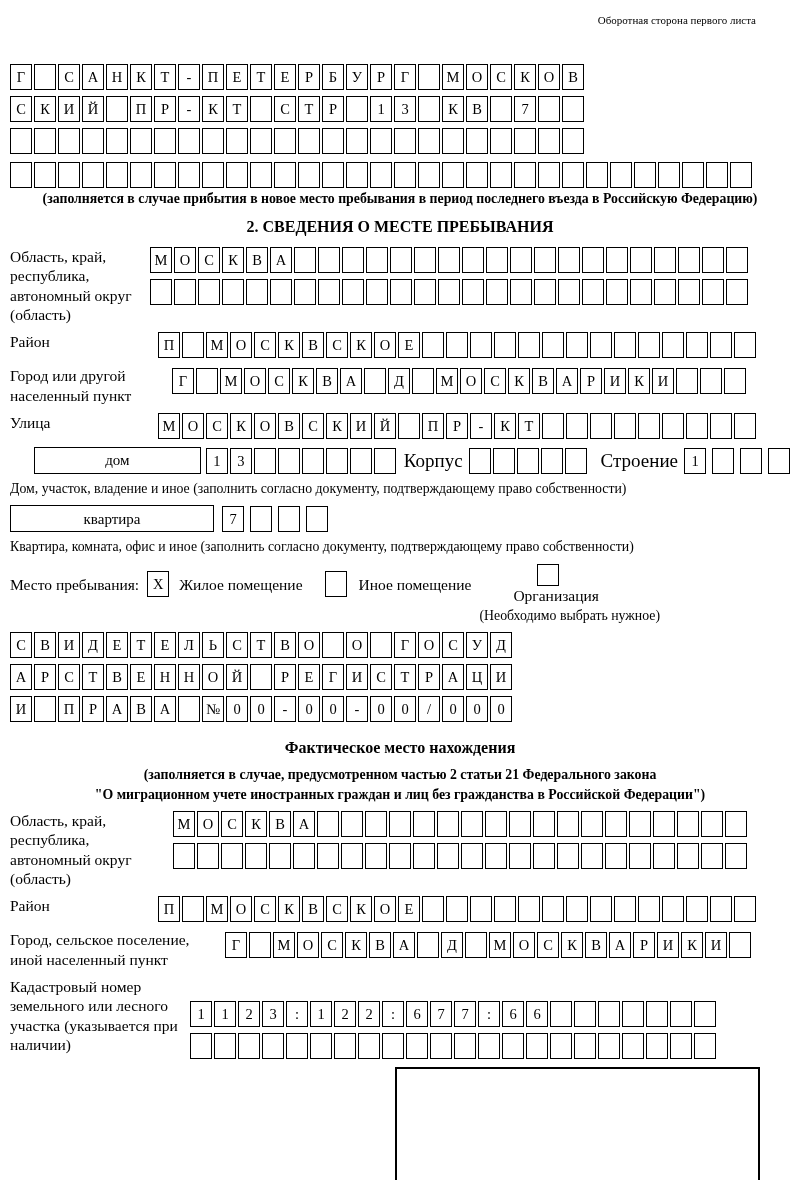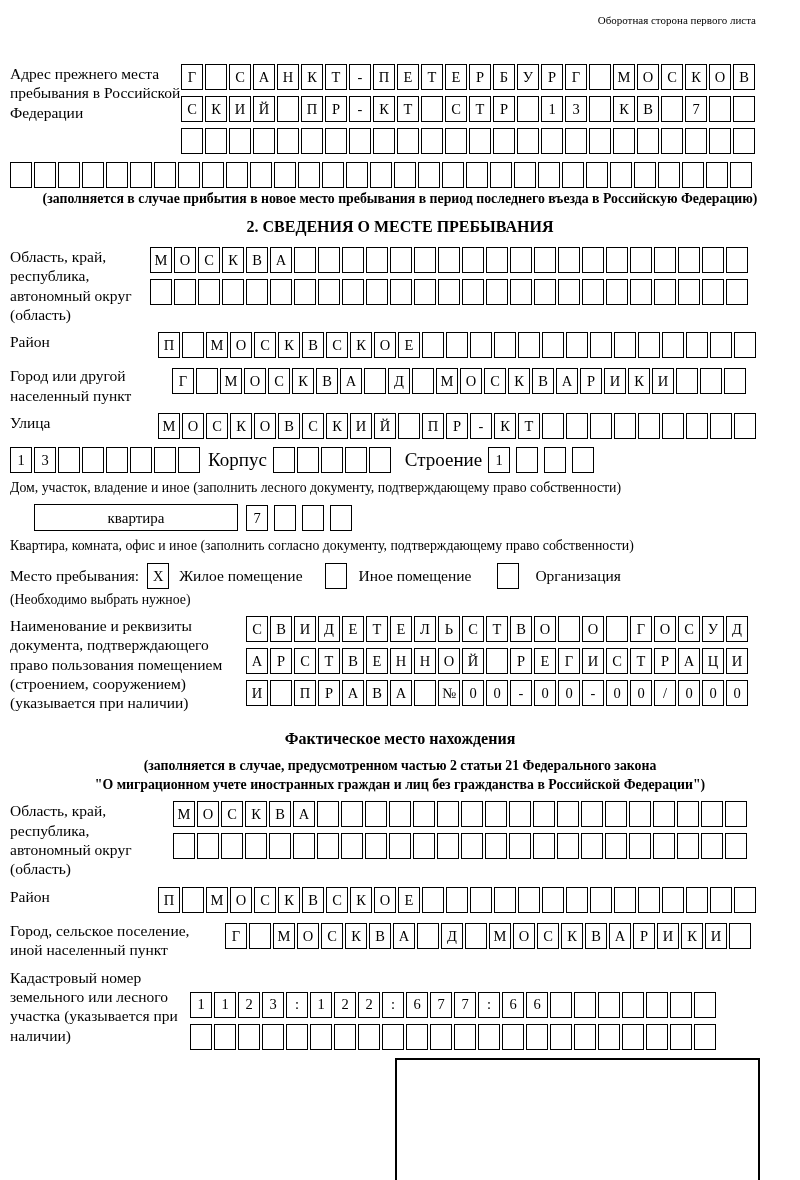--- a/index.html
+++ b/index.html
@@ -31,21 +31,21 @@
   .w223{flex-basis:223px;}
   .w220{flex-basis:220px;}
   .w244{flex-basis:244px;}
 
   .inline-row{display:flex;align-items:center;margin-bottom:6px;}
   .named-box{
     box-sizing:border-box;border:1.6px solid #000;height:27px;
     display:flex;align-items:center;justify-content:center;font-size:15px;
   }
   .dom-box{width:170px;margin-left:24px;margin-right:5px;}
-  .kv-box{width:204px;margin-left:24px;margin-right:8px;}
+  .kv-box{width:204px;margin-right:8px;}
   .small-label{margin:0 6px 0 8px;font-size:19px;}
 
   .chk-row{display:flex;align-items:center;margin:6px 0 2px 0;}
   .chk-row .cell{margin:0;}
   .opt{display:flex;align-items:center;}
   .opt-label{font-size:15.5px;}
 
   .stamp-wrap{margin-left:385px;margin-top:8px;}
   .stamp-box{box-sizing:border-box;width:365px;height:176px;border:2px solid #000;}
 
@@ -53,21 +53,20 @@
   .mt2{margin-top:2px;}
 </style>
 </head>
 <body>
 
 <div class="page">
 
   <div class="hdr-note">Оборотная сторона первого листа</div>
 
   <div class="field">
-    <div class="flabel w171">Адрес прежнего места пребывания в Российской Федерации</div>
     <div class="rows">
       <div class="cellrow">
           <span class="cell">Г</span>
           <span class="cell"></span>
           <span class="cell">С</span>
           <span class="cell">А</span>
           <span class="cell">Н</span>
           <span class="cell">К</span>
           <span class="cell">Т</span>
           <span class="cell">-</span>
@@ -325,20 +324,21 @@
         <span class="cell"></span>
         <span class="cell"></span>
         <span class="cell"></span>
         <span class="cell"></span>
         <span class="cell"></span>
         <span class="cell"></span>
       </div>
   </div>
 
   <div class="inline-row">
+    <div class="named-box dom-box">дом</div>
     <div class="cellrow">
         <span class="cell">1</span>
         <span class="cell">3</span>
         <span class="cell"></span>
         <span class="cell"></span>
         <span class="cell"></span>
         <span class="cell"></span>
         <span class="cell"></span>
         <span class="cell"></span>
       </div>
@@ -351,21 +351,21 @@
         <span class="cell"></span>
       </div>
     <div class="small-label" style="margin-left:14px;">Строение</div>
     <div class="cellrow" style="gap:6px;">
         <span class="cell">1</span>
         <span class="cell"></span>
         <span class="cell"></span>
         <span class="cell"></span>
       </div>
   </div>
-  <div class="caption">Дом, участок, владение и иное (заполнить лесного документу, подтверждающему право собственности)</div>
+  <div class="caption">Дом, участок, владение и иное (заполнить согласно документу, подтверждающему право собственности)</div>
 
   <div class="inline-row">
     <div class="named-box kv-box">квартира</div>
     <div class="cellrow" style="gap:6px;">
         <span class="cell">7</span>
         <span class="cell"></span>
         <span class="cell"></span>
         <span class="cell"></span>
       </div>
   </div>
@@ -374,29 +374,28 @@
   <div class="chk-row">
     <span class="opt-label">Место пребывания:</span>
     <span class="opt" style="margin-left:8px;">
       <span class="cell">X</span>
       <span class="opt-label" style="margin-left:10px;">Жилое помещение</span>
     </span>
     <span class="opt" style="margin-left:22px;">
       <span class="cell"></span>
       <span class="opt-label" style="margin-left:12px;">Иное помещение</span>
     </span>
-    <span class="opt" style="margin-left:26px;">
+    <span class="opt" style="margin-left:26px;flex-direction:column;">
       <span class="cell"></span>
       <span class="opt-label" style="margin-left:16px;">Организация</span>
     </span>
   </div>
-  <div class="caption" style="text-align:left;padding-right:130px;">(Необходимо выбрать нужное)</div>
+  <div class="caption" style="text-align:right;padding-right:130px;">(Необходимо выбрать нужное)</div>
 
   <div class="field" style="margin-top:4px;">
-    <div class="flabel w244" style="max-width:236px;">Наименование и реквизиты документа, подтверждающего право пользования помещением (строением, сооружением) (указывается при наличии)</div>
     <div class="rows">
       <div class="cellrow">
           <span class="cell">С</span>
           <span class="cell">В</span>
           <span class="cell">И</span>
           <span class="cell">Д</span>
           <span class="cell">Е</span>
           <span class="cell">Т</span>
           <span class="cell">Е</span>
           <span class="cell">Л</span>

